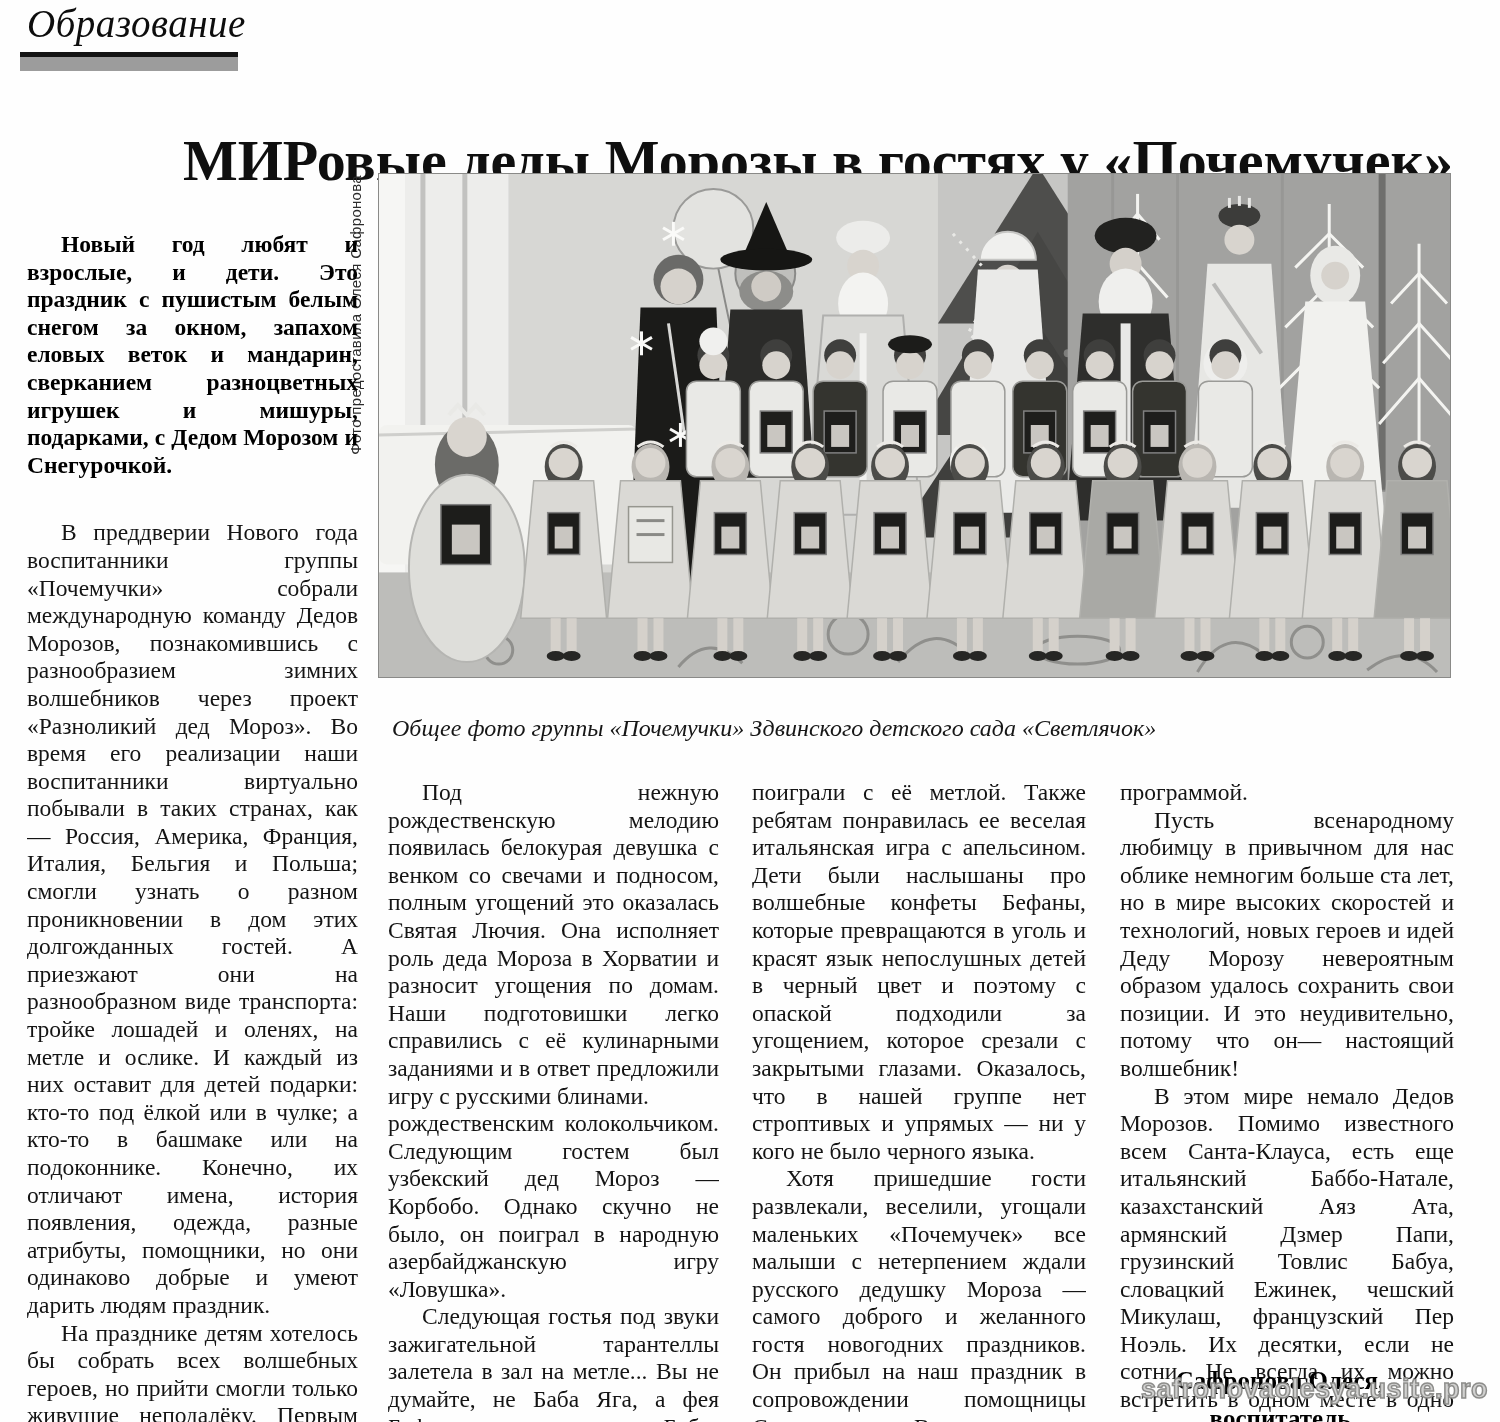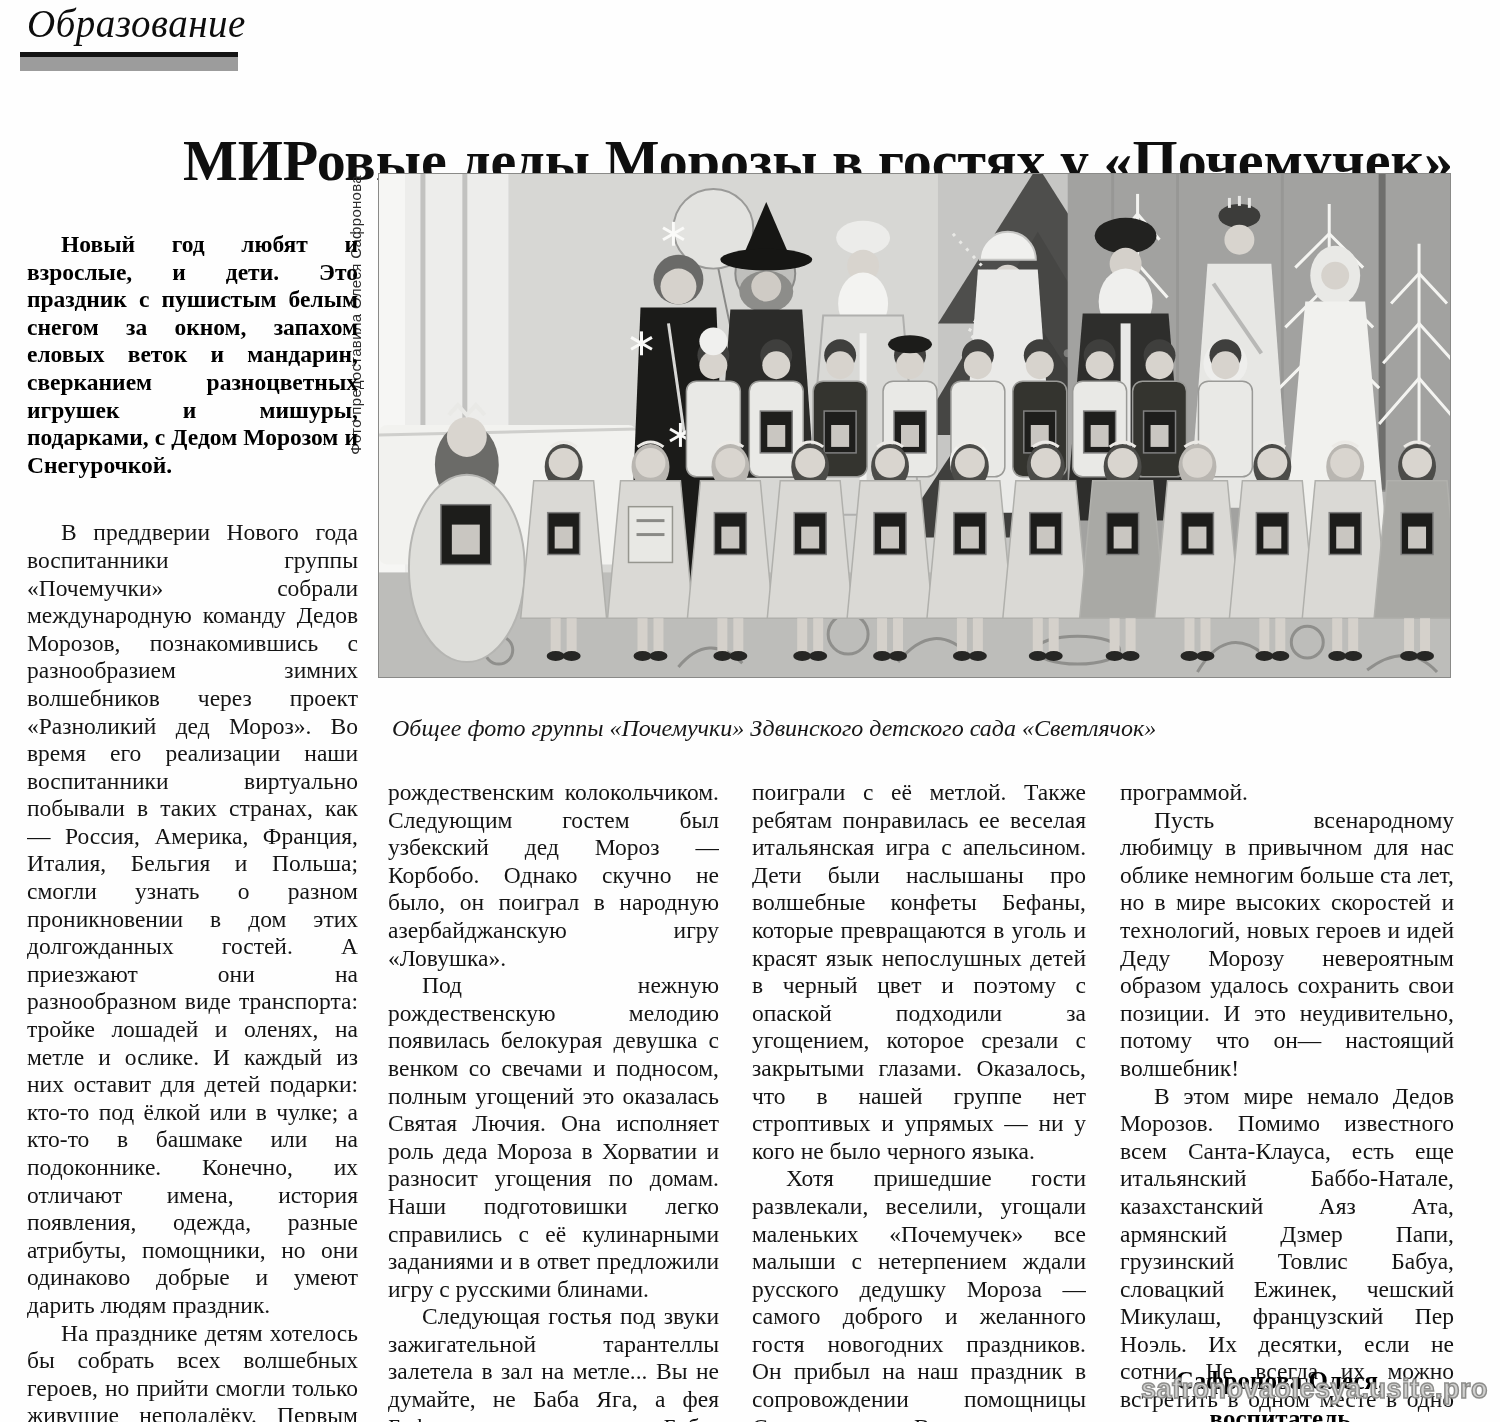--- a/index.html
+++ b/index.html
@@ -353,22 +353,22 @@
 </div>
 
 <div class="caption">Общее фото группы «Почемучки» Здвинского детского сада «Светлячок»</div>
 
 <div id="col1" class="col">
     <p class="para indent bold">Новый год любят и взрослые, и дети. Это праздник с пушистым белым снегом за окном, запахом еловых веток и мандарин, сверканием разноцветных игрушек и мишуры, подарками, с Дедом Морозом и Снегурочкой.</p>
     <p class="para indent gap">В преддверии Нового года воспитанники группы «Почемучки» собрали международную команду Дедов Морозов, познакомившись с разнообразием зимних волшебников через проект «Разноликий дед Мороз». Во время его реализации наши воспитанники виртуально побывали в таких странах, как — Россия, Америка, Франция, Италия, Бельгия и Польша; смогли узнать о разном проникновении в дом этих долгожданных гостей. А приезжают они на разнообразном виде транспорта: тройке лошадей и оленях, на метле и ослике. И каждый из них оставит для детей подарки: кто-то под ёлкой или в чулке; а кто-то в башмаке или на подоконнике. Конечно, их отличают имена, история появления, одежда, разные атрибуты, помощники, но они одинаково добрые и умеют дарить людям праздник.</p>
     <p class="para indent">На празднике детям хотелось бы собрать всех волшебных героев, но прийти смогли только живущие неподалёку. Первым был гость из Швейцарии — Кристлкинд, очень похожий на Ангела. Он помогает одаривать всех детей (даже непослушных) подарками. С нашими ребятами он поиграл в игры, которые любят дети, живущие в его стране с</p>
   </div>
 <div id="col2" class="col">
+    <p class="para indent">Под нежную рождественскую мелодию появилась белокурая девушка с венком со свечами и подносом, полным угощений это оказалась Святая Лючия. Она исполняет роль деда Мороза в Хорватии и разносит угощения по домам. Наши подготовишки легко справились с её кулинарными заданиями и в ответ предложили игру с русскими блинами.</p>
     <p class="para">рождественским колокольчиком. Следующим гостем был узбекский дед Мороз — Корбобо. Однако скучно не было, он поиграл в народную азербайджанскую игру «Ловушка».</p>
-    <p class="para indent">Под нежную рождественскую мелодию появилась белокурая девушка с венком со свечами и подносом, полным угощений это оказалась Святая Лючия. Она исполняет роль деда Мороза в Хорватии и разносит угощения по домам. Наши подготовишки легко справились с её кулинарными заданиями и в ответ предложили игру с русскими блинами.</p>
     <p class="para indent">Следующая гостья под звуки зажигательной тарантеллы залетела в зал на метле... Вы не думайте, не Баба Яга, а фея Бефана — помощница Бабо-Натале деда Мороза из Италии. На этот раз мы не стали утруждать гостью уборкой, которую она любит, а просто</p>
   </div>
 <div id="col3" class="col">
     <p class="para">поиграли с её метлой. Также ребятам понравилась ее веселая итальянская игра с апельсином. Дети были наслышаны про волшебные конфеты Бефаны, которые превращаются в уголь и красят язык непослушных детей в черный цвет и поэтому с опаской подходили за угощением, которое срезали с закрытыми глазами. Оказалось, что в нашей группе нет строптивых и упрямых — ни у кого не было черного языка.</p>
     <p class="para indent">Хотя пришедшие гости развлекали, веселили, угощали маленьких «Почемучек» все малыши с нетерпением ждали русского дедушку Мороза — самого доброго и желанного гостя новогодних праздников. Он прибыл на наш праздник в сопровождении помощницы Снегурочки. В завершении главный герой праздника решил развлечь ребят игровой</p>
   </div>
 <div id="col4" class="col">
     <p class="para">программой.</p>
     <p class="para indent">Пусть всенародному любимцу в привычном для нас облике немногим больше ста лет, но в мире высоких скоростей и технологий, новых героев и идей Деду Морозу невероятным образом удалось сохранить свои позиции. И это неудивительно, потому что он— настоящий волшебник!</p>
     <p class="para indent">В этом мире немало Дедов Морозов. Помимо известного всем Санта-Клауса, есть еще итальянский Баббо-Натале, казахстанский Аяз Ата, армянский Дзмер Папи, грузинский Товлис Бабуа, словацкий Ежинек, чешский Микулаш, французский Пер Ноэль. Их десятки, если не сотни. Не всегда их можно встретить в одном месте в одно время, но все они в эти дни желают нам счастливого Нового года и Рождества!</p>

